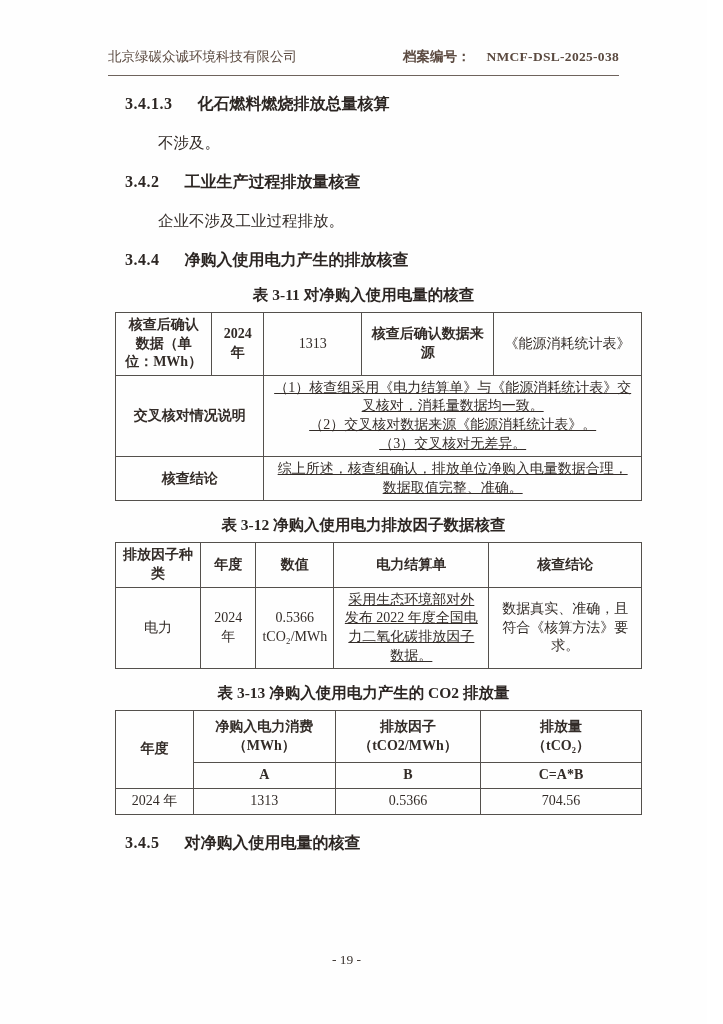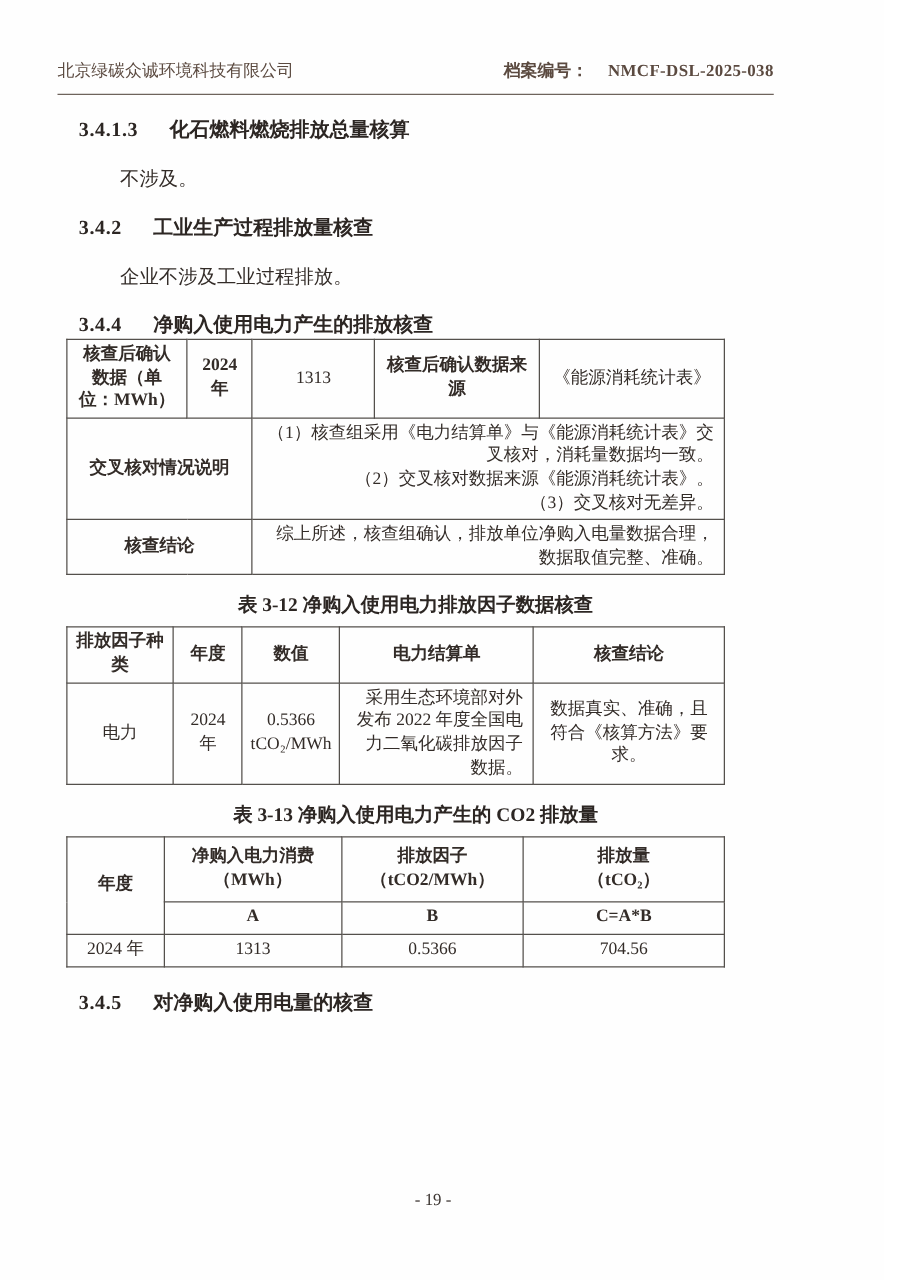--- a/index.html
+++ b/index.html
@@ -3,40 +3,40 @@
 <meta charset="utf-8">
 <style>
   * { box-sizing: border-box; }
   html, body { margin: 0; padding: 0; background: #ffffff; }
   .page {
     position: relative;
     width: 707px; height: 1024px;
     background: #fefefe;
     font-family: "Liberation Serif", "DejaVu Serif", serif;
     color: var(--ink, #332c28);
-    padding: 48px 88px 0 46px;
+    padding: 48px 88px 0 108px;
     overflow: hidden;
   }
   .doc-header {
     display: flex; justify-content: space-between; align-items: flex-end;
     border-bottom: 1.5px solid var(--rule, #6e635c);
     padding-bottom: 9px;
     font-size: 13.5px;
     color: var(--header-ink, #5b4a40);
   }
   .archive { font-weight: bold; }
   .archive .num { margin-left: 16px; letter-spacing: 0.3px; }
   .sec-heading { margin: 18px 0 0 17px; font-size: 16px; font-weight: bold; color: #2c2623; }
   .sec-heading .h-num { margin-right: 25px; letter-spacing: 0.5px; }
   .body-para { margin: 18px 0 0 50px; font-size: 15.5px; }
   .tbl-title { margin: 14px 0 6px; text-align: center; font-size: 15.5px; font-weight: bold; color: #2c2623; }
   table { width: 527px; margin-left: 7px; border-collapse: collapse; font-size: 14px; table-layout: fixed; }
   td, th { border: 1.3px solid var(--border, #54504c); padding: 3px 6px; text-align: center; vertical-align: middle; line-height: 1.33; font-weight: normal; }
   .b { font-weight: bold; }
-  .left { text-align: right; padding-left: 8px; padding-right: 8px; }
+  .left { text-align: center; padding-left: 8px; padding-right: 8px; text-decoration: underline; }
   .pad-v { padding-top: 7px; padding-bottom: 7px; }
   .footer {
     position: absolute; bottom: 56px; left: 0; right: 14px;
     text-align: center; font-size: 13.5px; color: #3c3531;
   }
 </style>
 </head>
 <body>
 
 <div class="page">
@@ -56,20 +56,21 @@
   <div class="sec-heading">
     <span class="h-num">3.4.2</span><span>工业生产过程排放量核查</span>
   </div>
   <div class="body-para">企业不涉及工业过程排放。</div>
 
 
   <div class="sec-heading">
     <span class="h-num">3.4.4</span><span>净购入使用电力产生的排放核查</span>
   </div>
 
+  <div class="tbl-title">表 3-11 对净购入使用电量的核查</div>
   <table>
     <colgroup>
       <col style="width:18.3%">
         <col style="width:9.9%">
         <col style="width:18.6%">
         <col style="width:25.1%">
         <col style="width:28.1%">
     </colgroup>
     <tbody>
         <tr>

